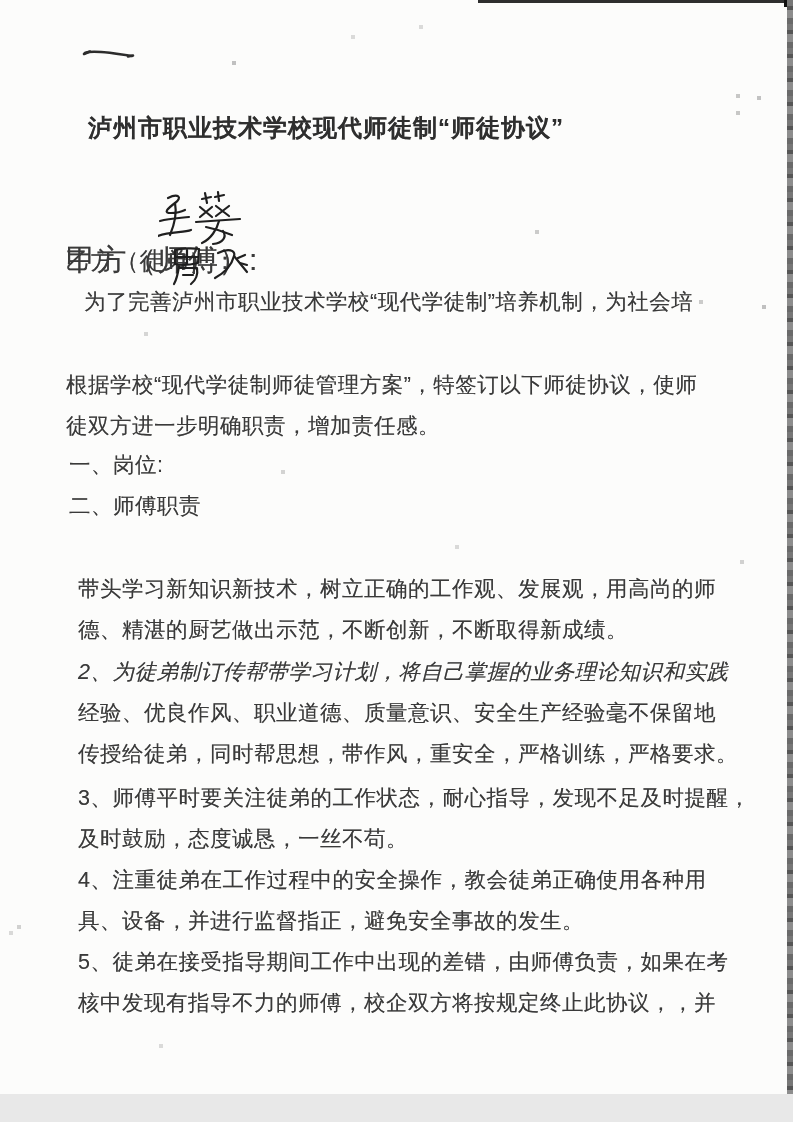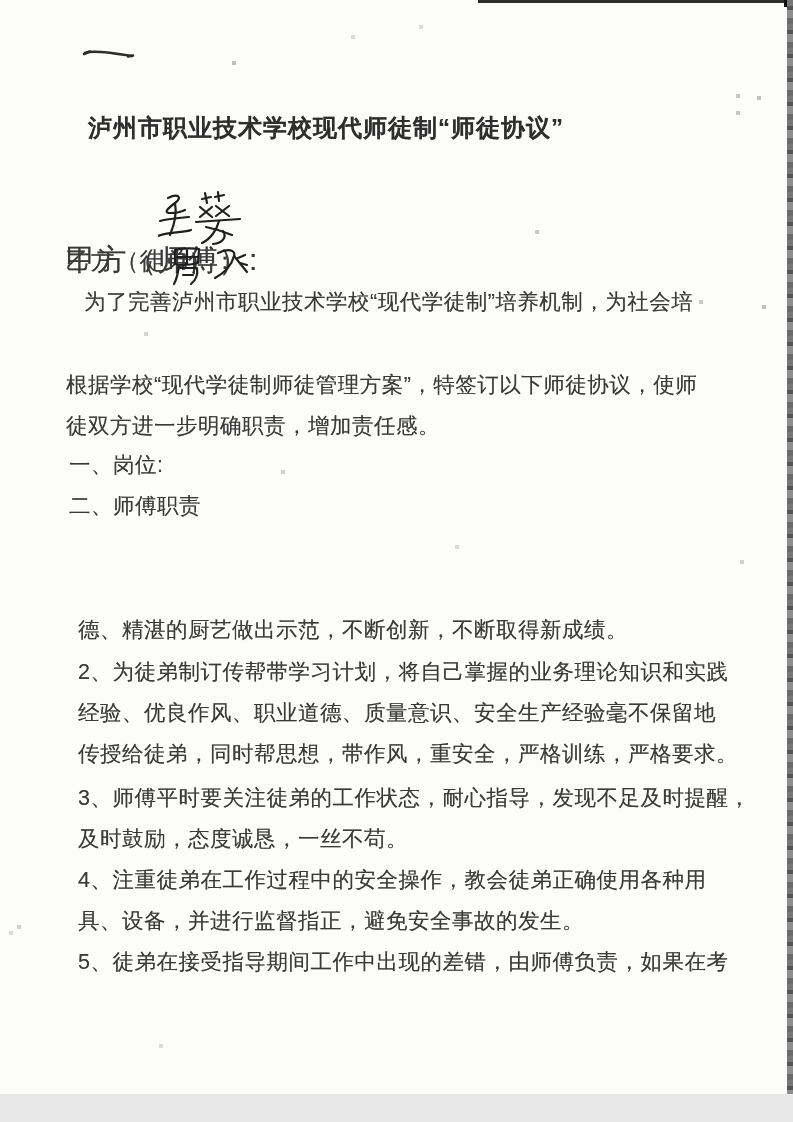--- a/index.html
+++ b/index.html
@@ -108,23 +108,25 @@
     <path d="M72,22 L79,24"></path>
   </svg>
 
   <div class="ln" style="left:84px;top:292px;">为了完善泸州市职业技术学校“现代学徒制”培养机制，为社会培</div>
   <div class="ln" style="left:66px;top:375px;">根据学校“现代学徒制师徒管理方案”，特签订以下师徒协议，使师</div>
   <div class="ln" style="left:66px;top:416px;text-align:right;">徒双方进一步明确职责，增加责任感。</div>
 
   <div class="ln" style="left:69px;top:455px;">一、岗位:</div>
   <div class="ln" style="left:69px;top:496px;">二、师傅职责</div>
 
+  <div class="ln" style="left:78px;top:579px;">带头学习新知识新技术，树立正确的工作观、发展观，用高尚的师</div>
   <div class="ln" style="left:78px;top:620px;">德、精湛的厨艺做出示范，不断创新，不断取得新成绩。</div>
-  <div class="ln" style="left:78px;top:662px;">2、为徒弟制订传帮带学习计划，将自己掌握的业务理论知识和实践</div>
+  <div class="ln" style="left:78px;top:662px;font-style:italic;">2、为徒弟制订传帮带学习计划，将自己掌握的业务理论知识和实践</div>
   <div class="ln" style="left:78px;top:703px;">经验、优良作风、职业道德、质量意识、安全生产经验毫不保留地</div>
   <div class="ln" style="left:78px;top:744px;text-align:right;">传授给徒弟，同时帮思想，带作风，重安全，严格训练，严格要求。</div>
   <div class="ln" style="left:78px;top:788px;">3、师傅平时要关注徒弟的工作状态，耐心指导，发现不足及时提醒，</div>
   <div class="ln" style="left:78px;top:829px;">及时鼓励，态度诚恳，一丝不苟。</div>
   <div class="ln" style="left:78px;top:870px;">4、注重徒弟在工作过程中的安全操作，教会徒弟正确使用各种用</div>
   <div class="ln" style="left:78px;top:911px;">具、设备，并进行监督指正，避免安全事故的发生。</div>
   <div class="ln" style="left:78px;top:952px;">5、徒弟在接受指导期间工作中出现的差错，由师傅负责，如果在考</div>
+  <div class="ln" style="left:78px;top:993px;">核中发现有指导不力的师傅，校企双方将按规定终止此协议，，并</div>
 
 </div>
 
 </body></html>

